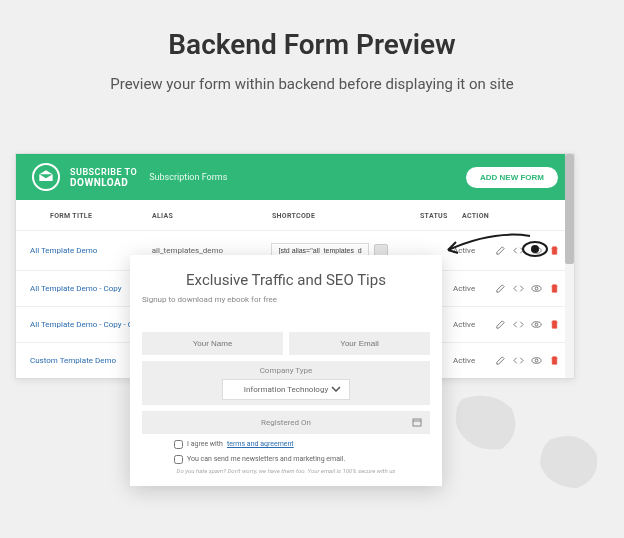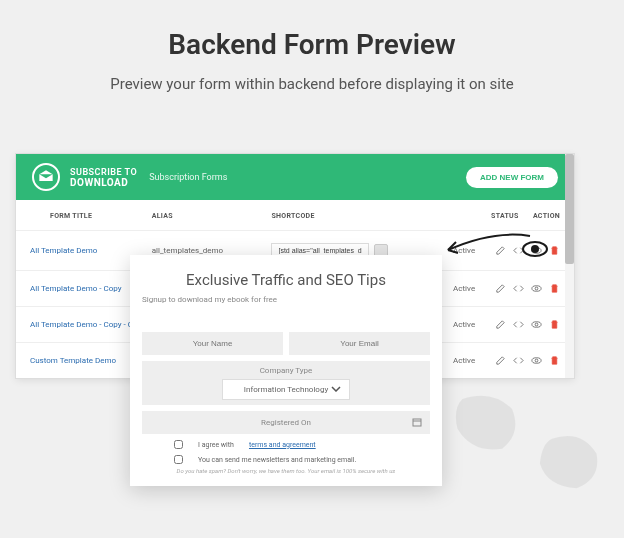--- a/index.html
+++ b/index.html
@@ -12,21 +12,21 @@
 .app-logo svg { width: 16px; height: 16px; fill: #fff; }
 .app-brand .line1 { font-size: 9px; font-weight: 600; letter-spacing: 0.5px; }
 .app-brand .line2 { font-size: 10px; font-weight: 700; letter-spacing: 0.5px; }
 .app-section { font-size: 9px; color: #e8f9f0; margin-left: 12px; }
 .add-btn { margin-left: auto; background: #fff; color: #2fb877; font-size: 8px; font-weight: 700; padding: 6px 14px; border-radius: 14px; border: none; cursor: pointer; }
 .table { width: 100%; }
 .thead { display: flex; padding: 12px 14px 10px; }
 .th { font-size: 7px; font-weight: 700; color: #555; letter-spacing: 0.3px; }
 .th-title { width: 122px; padding-left: 20px; }
 .th-alias { width: 120px; }
-.th-shortcode { width: 220px; }
+.th-shortcode { width: 148px; }
 .th-status { width: 42px; }
 .th-action { flex: 1; }
 .tbody .tr { display: flex; align-items: center; padding: 12px 14px; border-top: 1px solid #eee; font-size: 8px; }
 .td-title { width: 122px; color: #2b6cb0; cursor: pointer; }
 .td-alias { width: 120px; color: #666; }
 .td-shortcode { width: 182px; display: flex; align-items: center; gap: 5px; }
 .shortcode-input { font-size: 7px; border: 1px solid #ddd; padding: 3px 6px; width: 98px; color: #444; background: #fff; }
 .copy-box { width: 14px; height: 14px; background: #e5e5e5; border: 1px solid #ccc; border-radius: 2px; cursor: pointer; }
 .td-status { width: 42px; color: #666; }
 .td-action { flex: 1; display: flex; gap: 7px; align-items: center; color: #444; }
@@ -38,21 +38,21 @@
 .scrollthumb { background: #c0c0c0; width: 100%; height: 110px; border-radius: 2px; }
 .modal { position: absolute; top: 255px; left: 130px; width: 312px; background: #fff; box-shadow: 0 4px 20px rgba(0,0,0,0.18); padding: 16px 12px 12px; }
 .modal-title { text-align: center; font-size: 15px; color: #555; font-weight: 400; margin-bottom: 6px; }
 .modal-sub { font-size: 8px; color: #888; margin-bottom: 28px; }
 .form-row { display: flex; gap: 6px; margin-bottom: 6px; }
 .form-input { flex: 1; background: #eee; border: none; text-align: center; font-size: 8px; color: #888; padding: 7px; }
 .form-select { display: flex; align-items: flex-end; justify-content: center; gap: 30px; background: #fff; border: 1px solid #ddd; padding: 5px; font-size: 8px; color: #666; position: relative; margin: 4px auto 0; width: 128px; }
 .chev { position: absolute; right: 8px; }
 .date-field { position: relative; }
 .date-field .cal { position: absolute; right: 8px; top: 50%; transform: translateY(-50%); color: #888; }
-.checkbox-row { display: flex; align-items: center; gap: 15px; font-size: 7px; color: #666; margin: 6px 0 3px; padding-left: 32px; }
+.checkbox-row { display: flex; gap: 4px; font-size: 7px; color: #666; margin: 6px 0 3px; padding-left: 32px; }
 .checkbox-row input { width: 9px; height: 9px; }
 .checkbox-row a { color: #2b6cb0; text-decoration: underline; }
 .subscribe-btn { display: block; margin: 12px auto 8px; background: #1e88e5; color: #fff; border: none; font-size: 8px; font-weight: 700; padding: 8px 18px; cursor: pointer; }
 .modal-footer { text-align: center; font-size: 6px; color: #aaa; font-style: italic; }
 .arrow-annotation { position: absolute; top: 228px; left: 438px; pointer-events: none; }
 .arrow-annotation svg { width: 100px; height: 34px; }
 .big-eye { position: absolute; top: 240px; left: 522px; width: 26px; height: 18px; }
 .big-eye svg { width: 100%; height: 100%; }
 .map-bg { position: absolute; top: 260px; left: 420px; right: 0; bottom: 0; opacity: 0.25; pointer-events: none; }
 .map-bg svg { width: 100%; height: 100%; }

